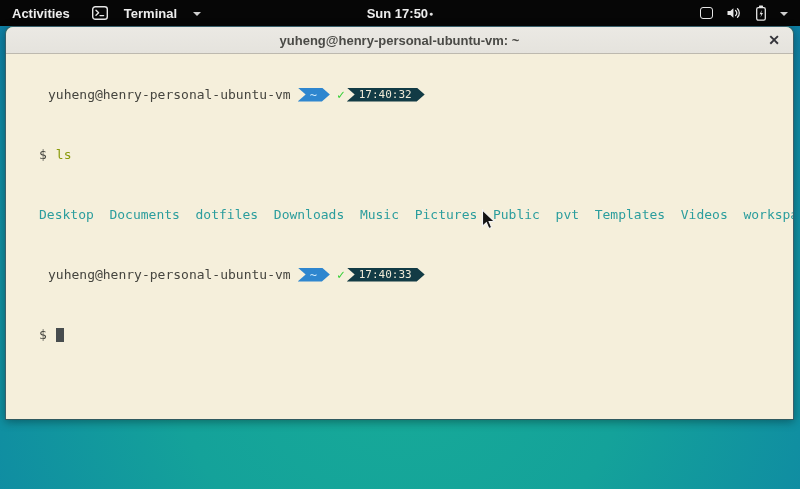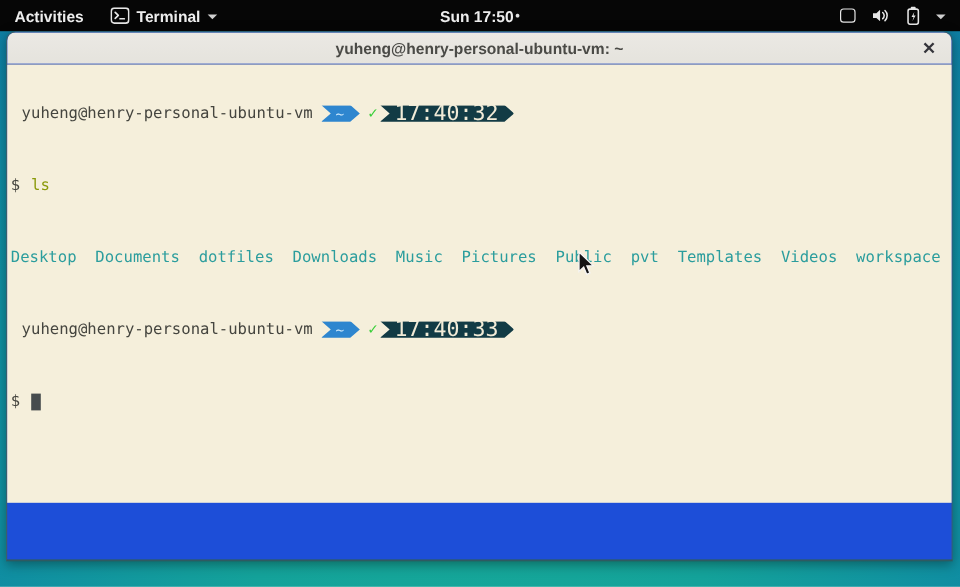--- a/index.html
+++ b/index.html
@@ -14,21 +14,21 @@
 
   
   .topbar {
     position: absolute; top: 0; left: 0; width: 800px; height: 26px;
     background: #060606; color: #ededed;
     display: flex; align-items: center;
     font-size: 13px; font-weight: 600;
   }
   .topbar-left { display: flex; align-items: center; height: 100%; }
   .activities { padding: 0 12px; height: 100%; display: flex; align-items: center; }
-  .appmenu { display: flex; align-items: center; gap: 6px; padding: 0 10px; height: 100%; }
+  .appmenu { display: flex; align-items: center; gap: 16px; padding: 0 10px; height: 100%; }
   .caret-down {
     width: 0; height: 0; display: inline-block;
     border-left: 4px solid transparent; border-right: 4px solid transparent;
     border-top: 4px solid #cfcfcf; margin-top: 1px;
   }
   .clock-wrap {
     position: absolute; left: 0; right: 0; top: 0; height: 26px;
     display: flex; align-items: center; justify-content: center; gap: 1px;
     pointer-events: none;
   }
@@ -38,24 +38,24 @@
     display: flex; align-items: center; gap: 13px; padding: 0 12px;
   }
   .sq-icon {
     width: 13px; height: 12px; border: 1.4px solid #e6e6e6; border-radius: 3px;
     display: inline-block;
   }
   .icon-svg { display: block; }
 
   
   .window {
-    position: absolute; left: 5px; top: 26px; width: 789px; height: 442px;
+    position: absolute; left: 5px; top: 26px; width: 789px; height: 394px;
     border: 1px solid #39606c; border-bottom: 2px solid #2f5a60;
     border-radius: 8px 8px 0 0;
-    background: #1d4ed8;
+    background: #86efac;
     box-shadow: 0 2px 10px rgba(0,0,0,0.35);
   }
   .titlebar {
     height: 27px; background: linear-gradient(#ebe9e4, #e5e3dd);
     border-bottom: 1px solid #bdb9af;
     border-radius: 7px 7px 0 0;
     display: flex; align-items: center; justify-content: center;
     position: relative;
     font-size: 13px; font-weight: 700; color: #4a4a46;
   }
@@ -63,35 +63,35 @@
     position: absolute; right: 13px; top: 5px;
     font-size: 14px; font-weight: 700; color: #34343a;
     line-height: 16px; cursor: default;
   }
   .term {
     height: 365px; background: #f5efdb; color: #45453f;
     font-family: "DejaVu Sans Mono", "Liberation Mono", monospace;
     font-size: 13px; line-height: 15px;
     padding: 3px 3px; white-space: pre; overflow: hidden;
   }
-  .tline { height: 15px; display: flex; align-items: center; }
+  .tline { height: 15px; display: flex; align-items: center; margin-left: 30px; }
   .indent { padding-left: 9px; }
   .psym { margin-right: 9px; }
   .cmd-olive { color: #8a9a0a; }
   .dirs { color: #2b9d9d; }
 
   
   .seg {
     display: inline-block; height: 14px; line-height: 14px;
     padding: 0 13px 0 12px; margin-left: 7px;
     clip-path: polygon(0 0, calc(100% - 8px) 0, 100% 50%, calc(100% - 8px) 100%, 0 100%, 8px 50%);
     font-size: 12px;
   }
   .seg-cwd { background: #2e86cf; color: #c8e6fb; }
-  .seg-time { background: #123b45; color: #f1ebd7; margin-left: 2px; font-size: 18px; }
+  .seg-time { background: #123b45; color: #f1ebd7; margin-left: 2px; font-size: 11px; }
   .check { color: #39cf39; font-weight: 700; margin-left: 7px; }
 
   .block-cursor {
     display: inline-block; width: 8px; height: 14px;
     background: #474c4e; vertical-align: text-bottom;
   }
 
   
   .pointer { position: absolute; left: 481px; top: 209px; z-index: 50; }
 </style>

